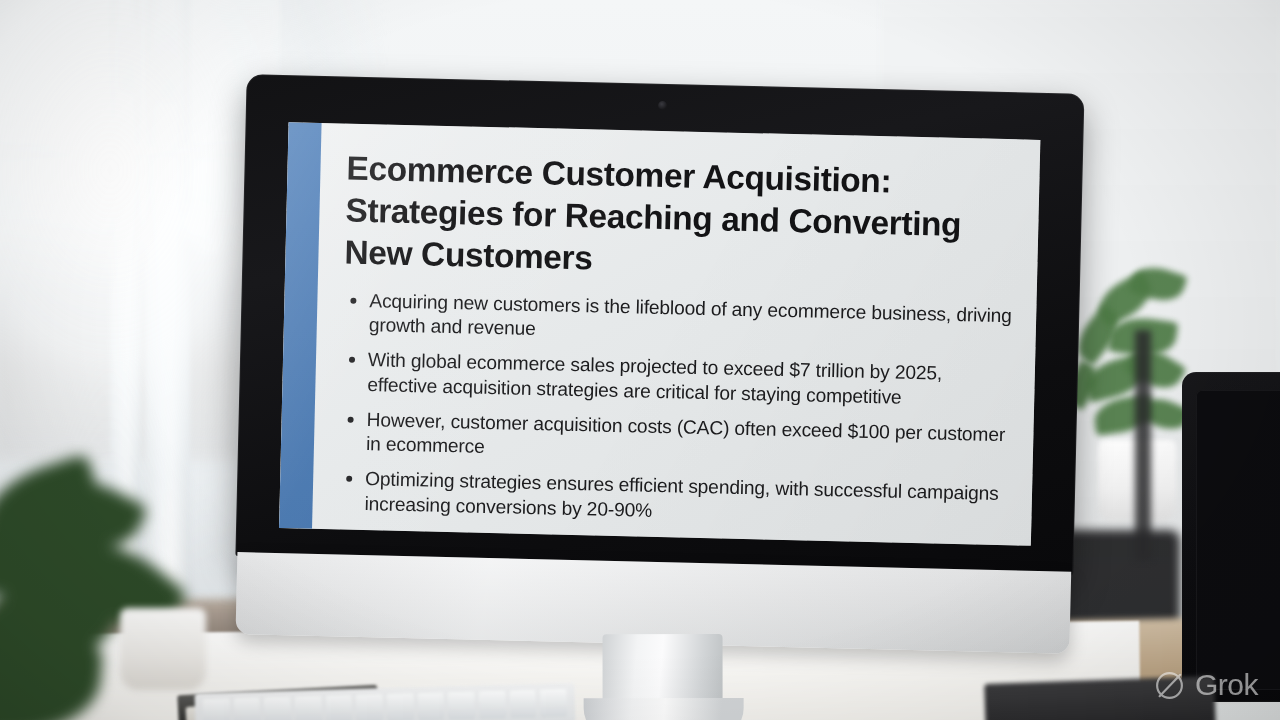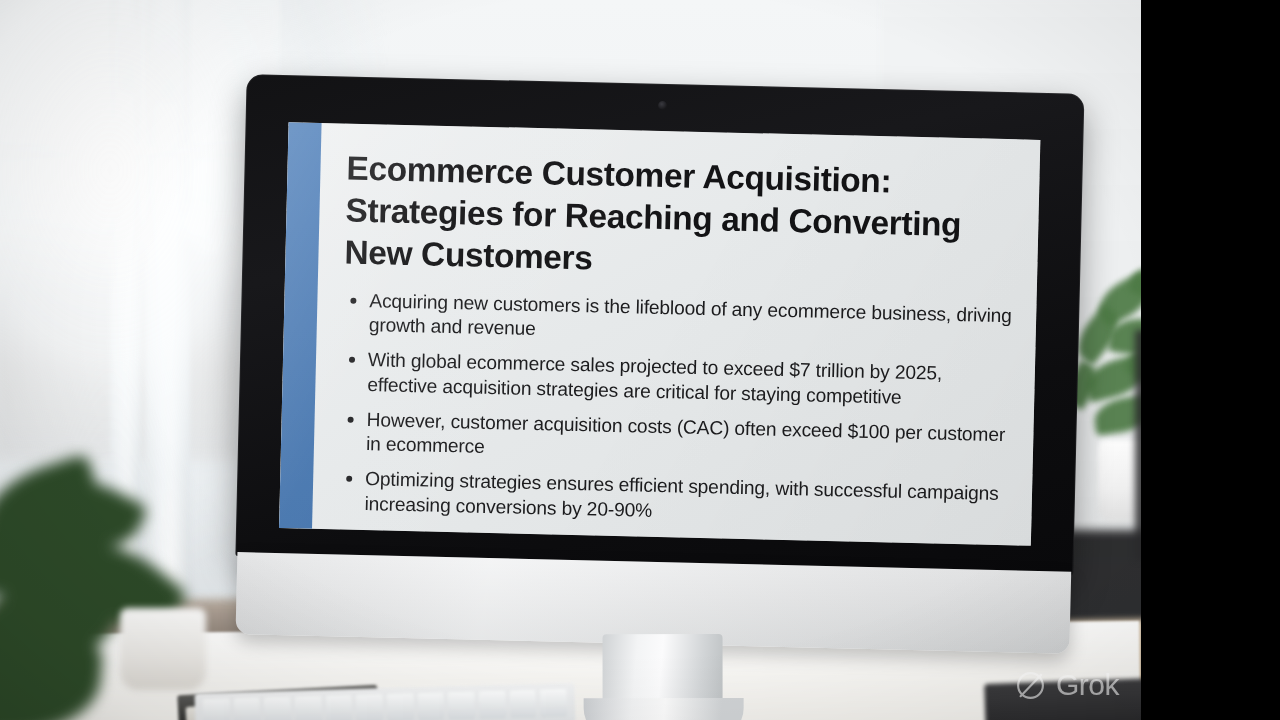--- a/index.html
+++ b/index.html
@@ -6,21 +6,21 @@
     margin: 0;
     padding: 0;
     background: #000;
   }
   body {
     font-family: "Liberation Sans", sans-serif;
   }
 
   #scene {
     position: relative;
-    width: 1141px;
+    width: 1280px;
     height: 720px;
     overflow: hidden;
     background: #15803d;
   }
 
   
   .bg-wall {
     position: absolute;
     left: 0; top: 0;
     width: 1280px; height: 720px;

